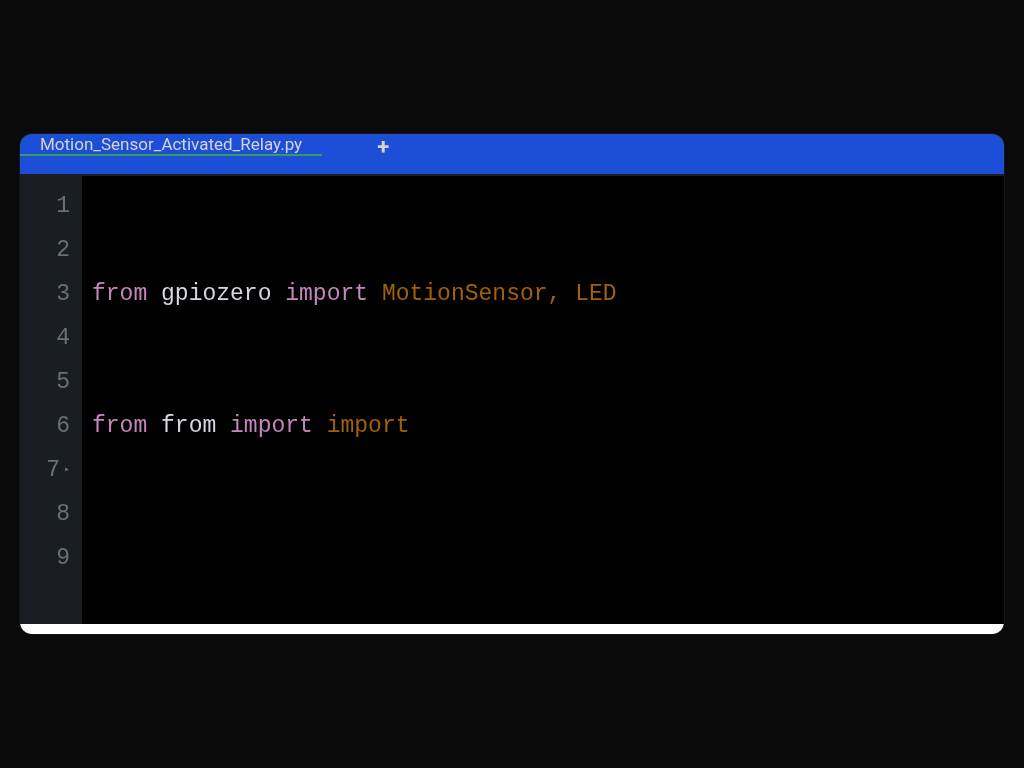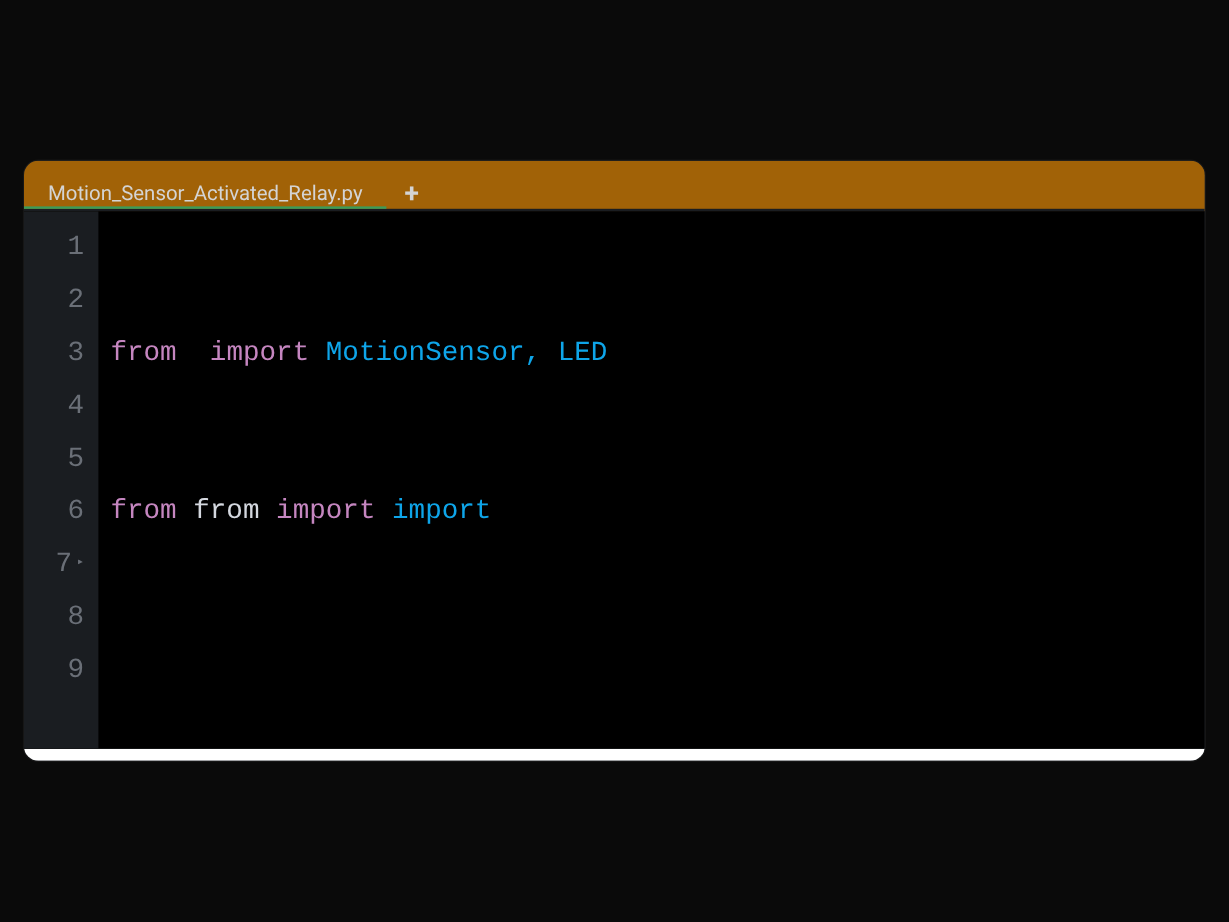--- a/index.html
+++ b/index.html
@@ -21,24 +21,25 @@
       background: #2a2e34;
       border-radius: 12px;
       overflow: hidden;
       display: flex;
       flex-direction: column;
       box-shadow: 0 0 0 1px rgba(255, 255, 255, 0.05);
     }
 
     .tab-bar {
       height: 42px;
-      background: #a16207;
+      background: #1d4ed8;
       display: flex;
-      align-items: flex-end;
+      align-items: flex-start;
       border-bottom: 2px solid #1a1d21;
+      gap: 40px;
     }
 
     .tab {
       display: flex;
       align-items: center;
       padding: 0 20px;
       color: #d4d4d4;
       font-size: 17px;
       border-bottom: 2px solid #3a9c5a;
       position: relative;
@@ -100,21 +101,21 @@
     }
 
     .code-line {
       height: 44px;
       display: flex;
       align-items: flex-end;
     }
 
     .tok-keyword { color: #c586c0; }
     .tok-module { color: #d4d8df; }
-    .tok-type { color: #0ea5e9; }
+    .tok-type { color: #a16207; }
 
     .bottom-shadow {
       height: 10px;
       background: #ffffff;
       border-radius: 0 0 12px 12px;
     }
   </style>
 </head>
 <body>
 
@@ -156,21 +157,21 @@
         </div>
       <div class="line-num">
           <span>8</span>
         </div>
       <div class="line-num">
           <span>9</span>
         </div>
     </div>
 
     <div class="code-content">
-      <div class="code-line"><span class="tok-keyword">from</span><span> </span><span> </span><span class="tok-keyword">import</span><span> </span><span class="tok-type">MotionSensor, LED</span></div>
+      <div class="code-line"><span class="tok-keyword">from</span><span> </span><span class="tok-module">gpiozero</span><span> </span><span class="tok-keyword">import</span><span> </span><span class="tok-type">MotionSensor, LED</span></div>
       <div class="code-line"><span class="tok-keyword">from</span><span> </span><span class="tok-module">from</span><span> </span><span class="tok-keyword">import</span><span> </span><span class="tok-type">import</span></div>
       <div class="code-line"></div>
       
       
       
       
       
       
     </div>
 

